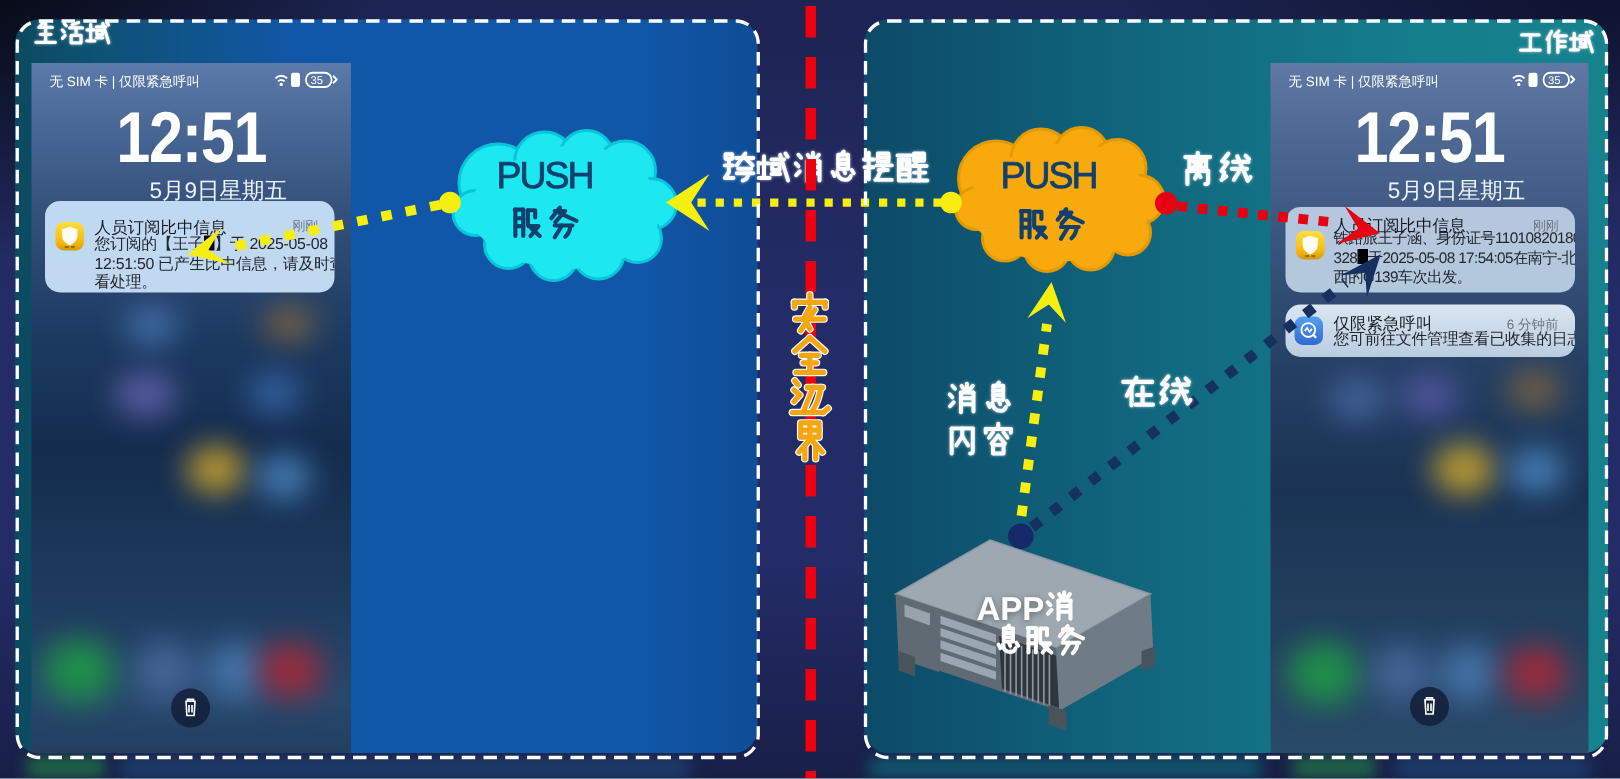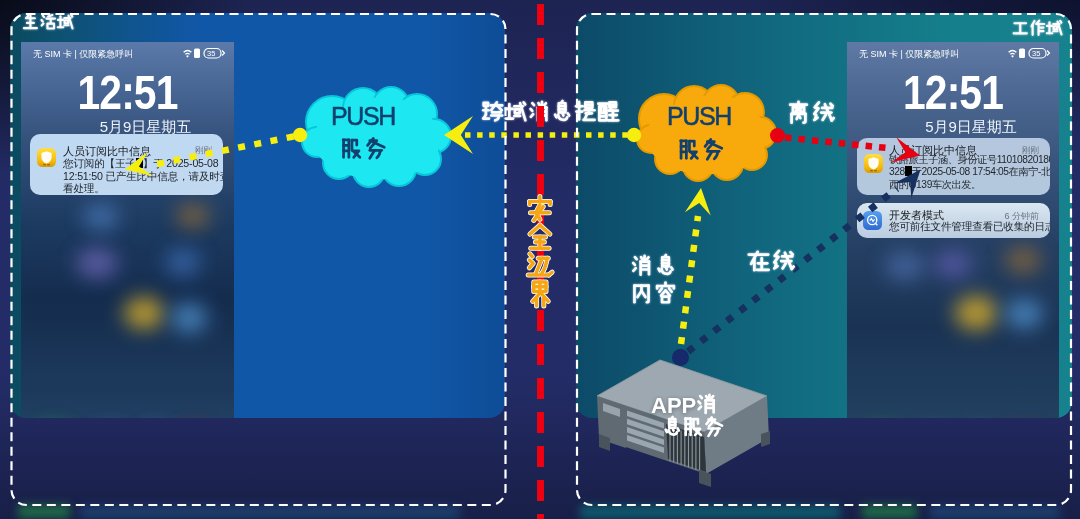--- a/index.html
+++ b/index.html
@@ -3,21 +3,21 @@
 <meta charset="utf-8">
 <style>
 html,body{margin:0;padding:0}
 body{width:1080px;height:519px;position:relative;overflow:hidden;
  font-family:"Liberation Sans",sans-serif;
  background:
   radial-gradient(420px 300px at -30px -30px, #04060c 0%, rgba(4,6,12,0) 68%),
   radial-gradient(520px 220px at 1100px -20px, #0c102a 0%, rgba(12,16,42,0) 70%),
   linear-gradient(180deg,#1d2452 0%,#242c68 40%,#242c68 72%,#181f47 100%);}
 .abs{position:absolute}
-.panel{position:absolute;top:13px;height:405px;border-radius:16px;overflow:hidden}
+.panel{position:absolute;top:13px;height:489px;border-radius:16px;overflow:hidden}
 #panL{left:10px;width:495px;background:linear-gradient(90deg,#0b4a5f 0%,#0d5170 9%,#1157a7 38%,#1157a7 84%,#0e4c96 100%)}
 #panR{left:576px;width:496px;background:linear-gradient(90deg,#0c4a68 0%,#116a80 42%,#15808c 78%,#16828d 100%)}
 .phone{position:absolute;overflow:hidden}
 #phL{left:11px;top:29px;width:213px;height:460px;background:linear-gradient(180deg,#5b7aa9 0%,#4a6896 9%,#33507a 22%,#1c3a60 40%,#142c4e 56%,#1d3a5c 76%,#27486c 92%,#223f60 100%)}
 #phR{left:271px;top:29px;width:212px;height:460px;background:linear-gradient(180deg,#5f79a4 0%,#4e6a94 10%,#3a567e 25%,#243f63 45%,#1a3354 62%,#22405f 82%,#2a4a6a 100%)}
 .blob{position:absolute;border-radius:50%;filter:blur(10px)}
 .sbar{position:absolute;left:0;top:3px;width:100%;height:16px;color:#fff;font-size:9px}
 .sbar .t{position:absolute;left:12px;top:3px;letter-spacing:0}
 .clock{position:absolute;left:0;width:100%;text-align:center;color:#fff;font-weight:bold;font-size:48px;letter-spacing:-1px;transform:scaleX(0.85)}
 .date{position:absolute;left:18px;width:100%;text-align:center;color:#f0f4fa;font-size:15px}
@@ -129,21 +129,21 @@
           <span class="ln">西的G139车次出发。</span>
         </div>
     </div>
     <div class="card" style="left:10px;top:161px;width:193px;height:35px;background:linear-gradient(180deg,rgba(224,235,245,.97),rgba(193,212,230,.95))">
       <div class="icn" style="left:6px;top:8px;background:linear-gradient(180deg,#55a0f0,#2f6ad0)"></div>
       <svg style="position:absolute;left:6px;top:8px" width="19" height="19" viewBox="0 0 19 19">
         <circle cx="9.2" cy="9" r="4.6" fill="none" stroke="#fff" stroke-width="1.3"></circle>
         <path d="M6.8 9.6 L8.4 7.6 L10 10.4 L11.6 8.2" fill="none" stroke="#fff" stroke-width="1.1"></path>
         <path d="M12.6 12.4 L14.4 14.2" stroke="#fff" stroke-width="1.4"></path>
       </svg>
-      <div class="ttl" style="left:32px;top:5px">开发者模式</div>
+      <div class="ttl" style="left:32px;top:5px">仅限紧急呼叫</div>
       <div class="when" style="right:11px;top:7px;font-size:9px">6 分钟前</div>
       <div class="bdy" style="left:32px;top:17px;width:158px">
           <span class="ln">您可前往文件管理查看已收集的日志</span>
         </div>
     </div>
     <div class="trash" style="left:93px;top:416px"></div>
     <svg style="position:absolute;left:93px;top:416px" width="26" height="26" viewBox="0 0 26 26">
       <path d="M9.5 8.5 H16.5 M11 8.5 V7.2 H15 V8.5 M10 8.5 L10.6 18 H15.4 L16 8.5 M12 11 V16 M14 11 V16" fill="none" stroke="#fff" stroke-width="1.1"></path>
     </svg>
   </div>

